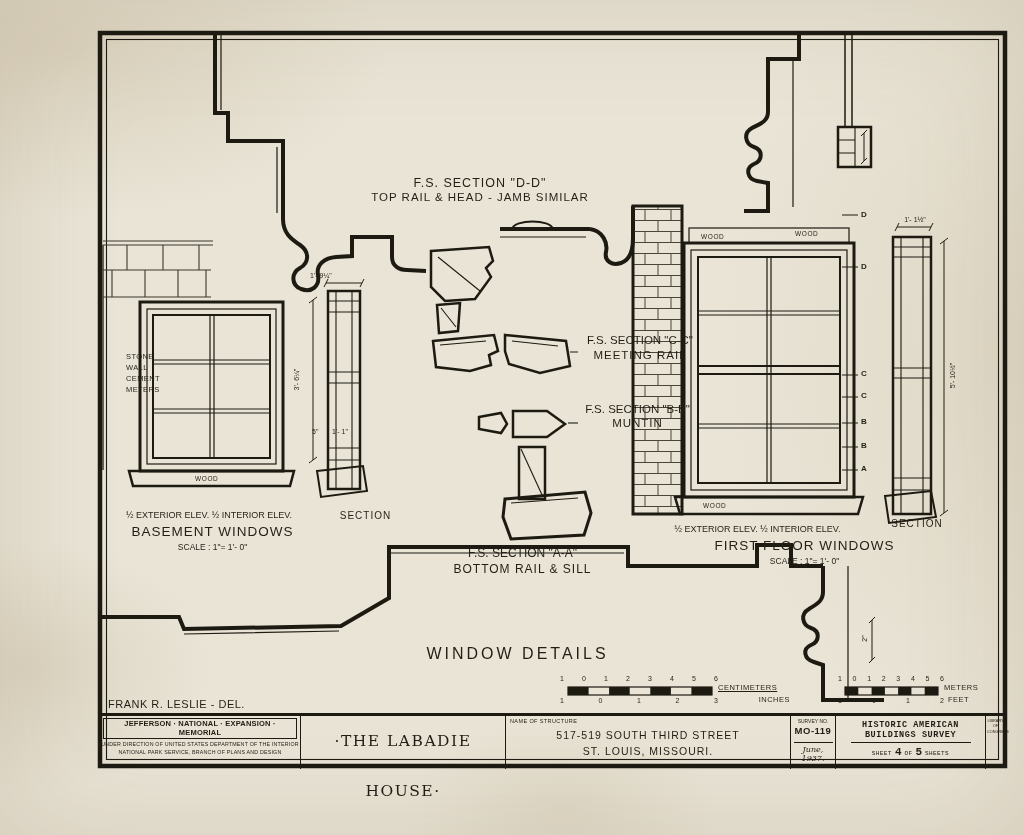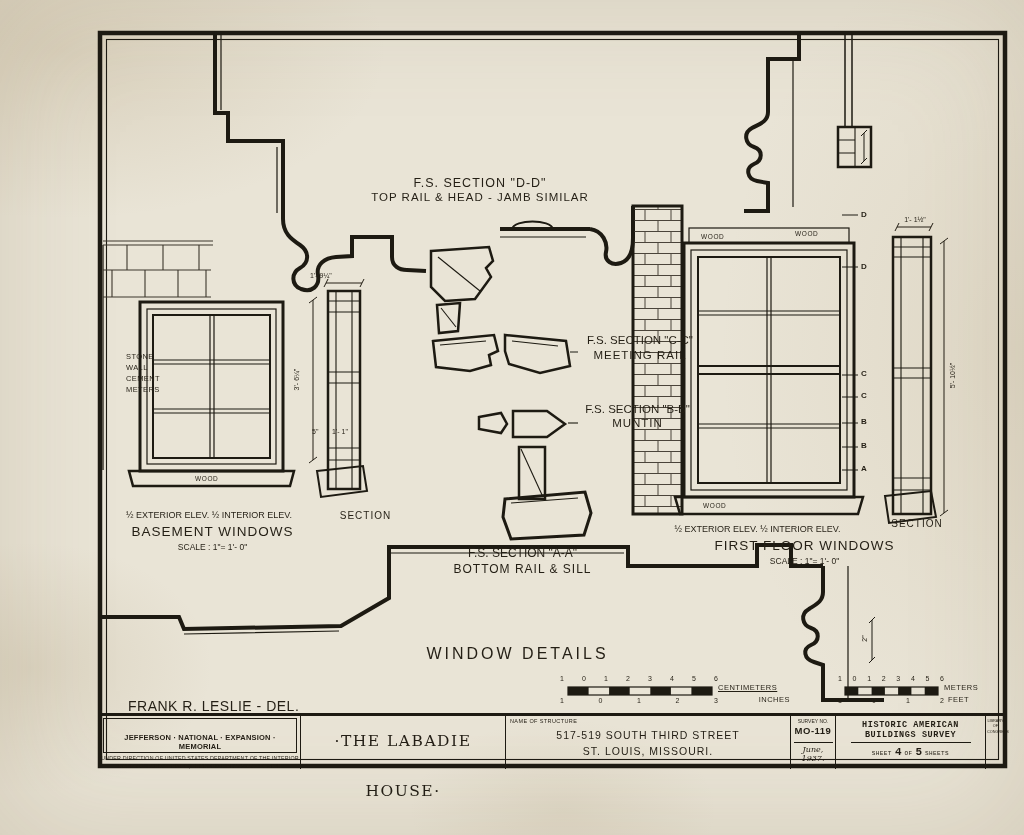--- a/index.html
+++ b/index.html
@@ -24,21 +24,21 @@
   .dim{position:absolute;font-size:7px;color:#241f15;white-space:nowrap;}
   .woodlbl{position:absolute;font-size:6.5px;letter-spacing:.6px;color:#241f15;}
   .wallnote{position:absolute;font-size:7.5px;letter-spacing:.4px;color:#241f15;padding-left:20px;}
 
   
   .titleblock{position:absolute;left:100px;top:713px;width:905px;height:53px;
     border-top:3px solid #1d1a12;box-sizing:border-box;}
   .tb-cell{position:absolute;top:0;height:53px;box-sizing:border-box;}
   .tb-cell.bl{border-left:1.5px solid #1d1a12;}
   .tb-banner{margin:2px 3px 0 3px;border:1.2px solid #1d1a12;font-size:7.5px;
-    letter-spacing:.2px;text-align:center;padding:14px 0 1px 0;font-weight:bold;}
+    letter-spacing:.2px;text-align:center;padding:0 0 1px 0;font-weight:bold;}
   .tb-sub{font-size:5.3px;letter-spacing:.2px;text-align:center;margin-top:2px;}
   .tb-name{font-family:"DejaVu Serif",serif;font-size:15.5px;letter-spacing:1.5px;
     text-align:center;line-height:50px;}
   .tb-noslabel{position:absolute;left:4px;top:2px;font-size:5.5px;letter-spacing:.4px;}
   .tb-addr1{position:absolute;left:0;top:13px;width:100%;text-align:center;font-size:10.5px;letter-spacing:1px;}
   .tb-addr2{position:absolute;left:0;top:29px;width:100%;text-align:center;font-size:10.5px;letter-spacing:1px;}
   .tb-slabel{position:absolute;left:0;top:2px;width:100%;text-align:center;font-size:5px;}
   .tb-sno{position:absolute;left:0;top:9px;width:100%;text-align:center;font-size:9.5px;font-weight:bold;letter-spacing:.5px;}
   .tb-srule{position:absolute;left:3px;top:26px;width:39px;border-top:1px solid #1d1a12;}
   .tb-sdate{position:absolute;left:0;top:29px;width:100%;text-align:center;
@@ -219,21 +219,21 @@
 
   <div class="dim" style="left:310px;top:272px;">1'- 9¼"</div>
   <div class="dim rotc" style="left:272px;top:376px;width:48px;">3'- 6¼"</div>
   <div class="dim" style="left:312px;top:428px;">5"</div>
   <div class="dim" style="left:332px;top:428px;">1'- 1"</div>
   <div class="dim c" style="left:893px;top:216px;width:44px;">1'- 1½"</div>
   <div class="dim rotc" style="left:928px;top:372px;width:48px;">5'- 10½"</div>
   <div class="dim rotc" style="left:854px;top:635px;width:20px;">2"</div>
 
   <div class="lbl c" style="left:390px;top:645px;width:255px;font-size:16px;letter-spacing:3px;">WINDOW  DETAILS</div>
-  <div class="lbl" style="left:108px;top:698px;font-size:14px;letter-spacing:.5px;padding-left:20px;">FRANK R. LESLIE - DEL.</div>
+  <div class="lbl" style="left:108px;top:698px;font-size:11px;letter-spacing:.5px;">FRANK R. LESLIE - DEL.</div>
 
   <div class="tickrow" style="left:560px;top:675px;width:158px;">
     <span>1</span>
       <span>0</span>
       <span>1</span>
       <span>2</span>
       <span>3</span>
       <span>4</span>
       <span>5</span>
       <span>6</span>

